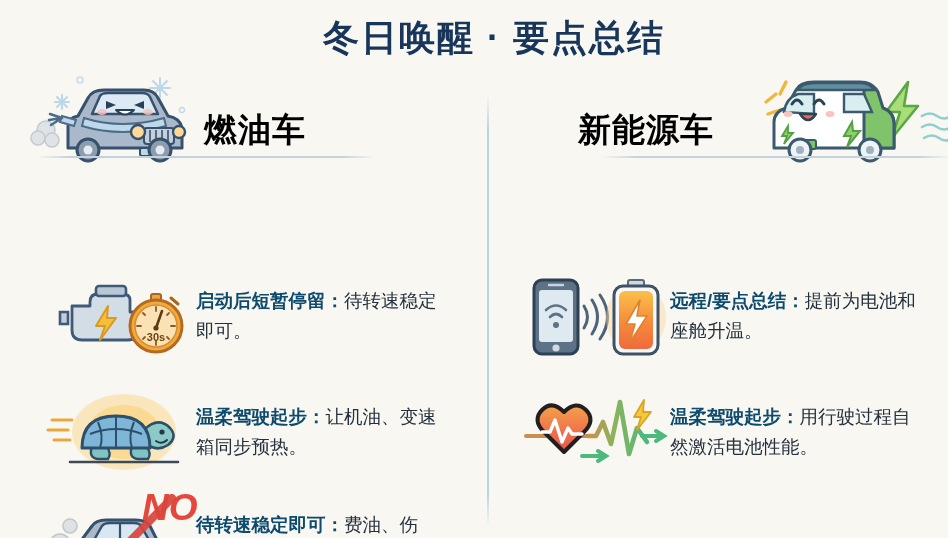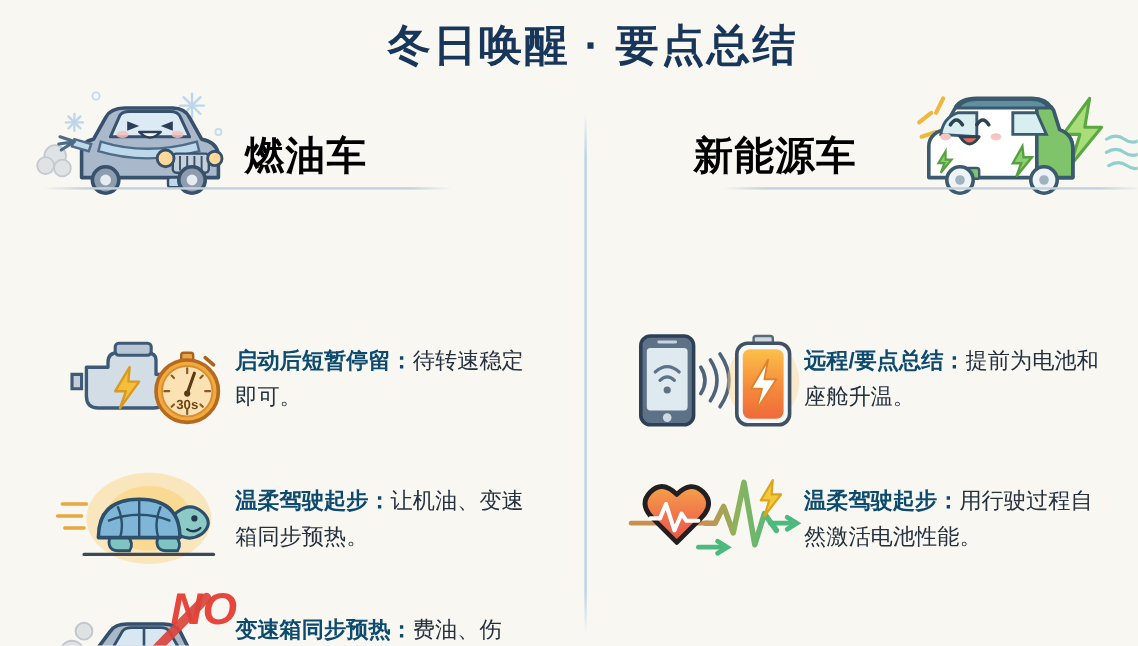--- a/index.html
+++ b/index.html
@@ -234,21 +234,21 @@
           <circle cx="104" cy="80" r="11" fill="#8fa0b2" stroke="#34506c" stroke-width="3"></circle>
           <circle cx="104" cy="80" r="4.5" fill="#e8eef3"></circle>
           <line x1="14" y1="91" x2="128" y2="91" stroke="#3c4a58" stroke-width="3" stroke-linecap="round"></line>
 
           <text x="96" y="28" font-family="'Liberation Sans',sans-serif" font-size="37" font-weight="bold" fill="#e6463c" font-style="italic">NO</text>
 
           <line x1="46" y1="88" x2="126" y2="6" stroke="#d9453c" stroke-width="8" stroke-linecap="round" opacity="0.92"></line>
         </svg>
       </div>
       <div class="txt">
-        <b>变速箱同步预热：</b><span>费油、伤车、不环保。</span>
+        <b>待转速稳定即可：</b><span>费油、伤车、不环保。</span>
       </div>
     </div>
   </div>
 
   <div class="col col-right">
 
     <div class="sec-head">
       <div class="sec-title sec-title-right">新能源车</div>
 
       <svg style="position:absolute;left:246px;top:-8px;" width="205" height="100" viewBox="0 0 205 100">

